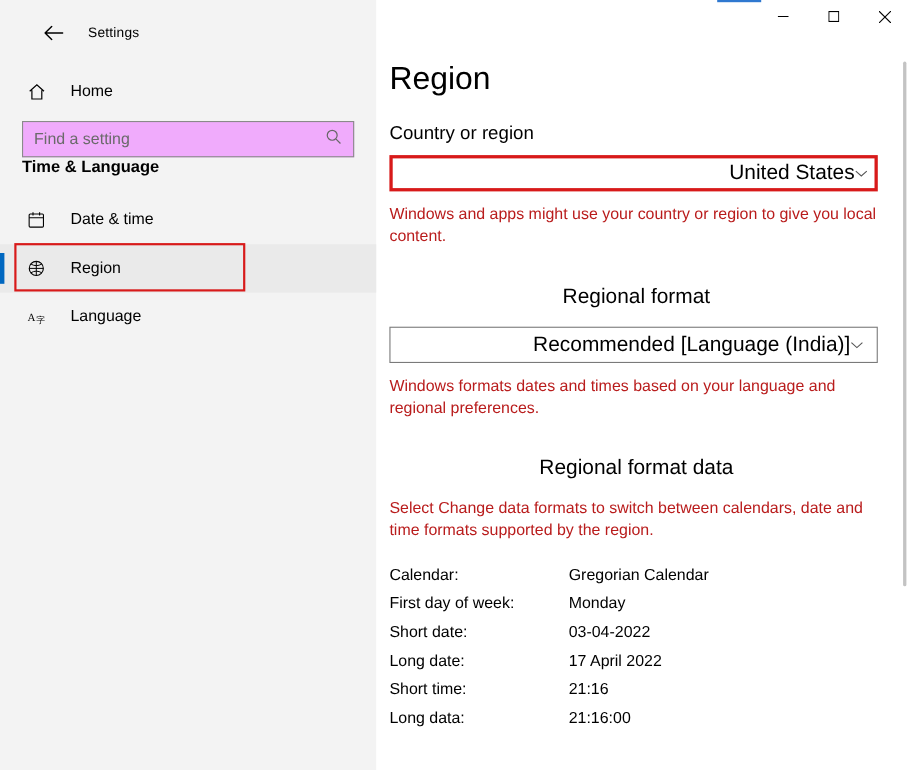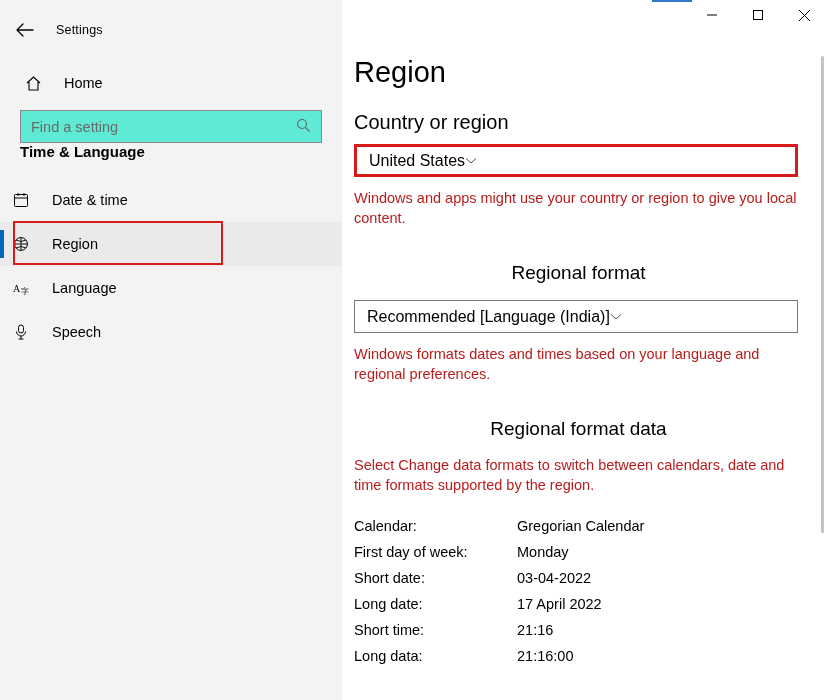--- a/index.html
+++ b/index.html
@@ -40,62 +40,62 @@
     width: 342px;
     flex-shrink: 0;
     background: #f3f3f3;
     padding-top: 12px;
     position: relative;
   }
   .back-row {
     display: flex;
     align-items: center;
     gap: 22px;
-    padding-left: 16px;
+    padding-left: 40px;
     height: 36px;
   }
   .back-arrow svg { display: block; }
   .title-settings { font-size: 12.5px; letter-spacing: 0.2px; }
   .nav-home {
     display: flex;
     align-items: center;
     gap: 22px;
     padding-left: 24px;
     height: 42px;
     margin-top: 14px;
   }
   .icon-slot { width: 18px; display:flex; justify-content:center; }
   .search-wrap {
     padding: 0 20px;
     margin-top: 6px;
   }
   .search-box {
     border: 1px solid #8a8a8a;
-    background: #5eead4;
+    background: #f0abfc;
     height: 33px;
     display: flex;
     align-items: center;
     padding: 0 10px;
     color: #6a6a6a;
     justify-content: space-between;
   }
   .search-box span { font-size: 14.5px; }
   .subhead {
     padding-left: 20px;
     font-weight: 600;
     font-size: 15px;
   }
   .nav-list {
     margin-top: 18px;
   }
   .nav-item {
     display: flex;
     align-items: center;
     gap: 22px;
-    padding-left: 12px;
+    padding-left: 24px;
     height: 44px;
     position: relative;
   }
   .nav-item.active::before {
     content:"";
     position:absolute;
     left:0; top:8px; bottom:8px;
     width:4px; background:#0067c0;
   }
   .nav-label { font-size: 14.5px; }
@@ -111,31 +111,31 @@
     padding: 56px 24px 0 12px;
     position: relative;
     overflow: hidden;
   }
   .h1 {
     font-size: 29px;
     font-weight: 400;
     margin-bottom: 22px;
   }
   .lbl {
-    font-size: 20px;
+    font-size: 17px;
     margin-bottom: 10px;
   }
   .dropdown {
     border: 1px solid #7a7a7a;
     height: 33px;
     display: flex;
     align-items: center;
-    justify-content: flex-start;
+    justify-content: flex-end;
     padding: 0 12px;
-    font-size: 16px;
+    font-size: 19px;
     width: 444px;
   }
   .dropdown .chev svg { display:block; }
   .red-highlight {
     border: 3px solid #d81a1a;
     padding: 0;
   }
   .red-highlight .dropdown {
     border: none;
     height: 27px;
@@ -252,29 +252,20 @@
       <div class="nav-item">
         <span class="icon-slot">
           <svg width="17" height="15" viewBox="0 0 17 15">
               <text x="0" y="11" font-size="10" font-family="Segoe UI" fill="#000">A</text>
               <text x="8" y="13" font-size="8" font-family="Segoe UI" fill="#000">字</text>
             </svg>
         </span>
         <span class="nav-label">Language</span>
       </div>
 
-      <div class="nav-item">
-        <span class="icon-slot">
-          <svg width="14" height="17" viewBox="0 0 14 17">
-              <rect x="4.5" y="1" width="5" height="8" rx="2.5" fill="none" stroke="#000" stroke-width="1"></rect>
-              <path d="M2.5 7.5 a4.5 4.5 0 0 0 9 0 M7 12 V15 M4.5 15 H9.5" fill="none" stroke="#000" stroke-width="1"></path>
-            </svg>
-        </span>
-        <span class="nav-label">Speech</span>
-      </div>
     </div>
   </div>
 
   <div class="right">
     <div class="h1">Region</div>
 
     <div class="lbl">Country or region</div>
     <div class="red-highlight" style="width:444px;">
       <div class="dropdown">
         <span>United States</span>

